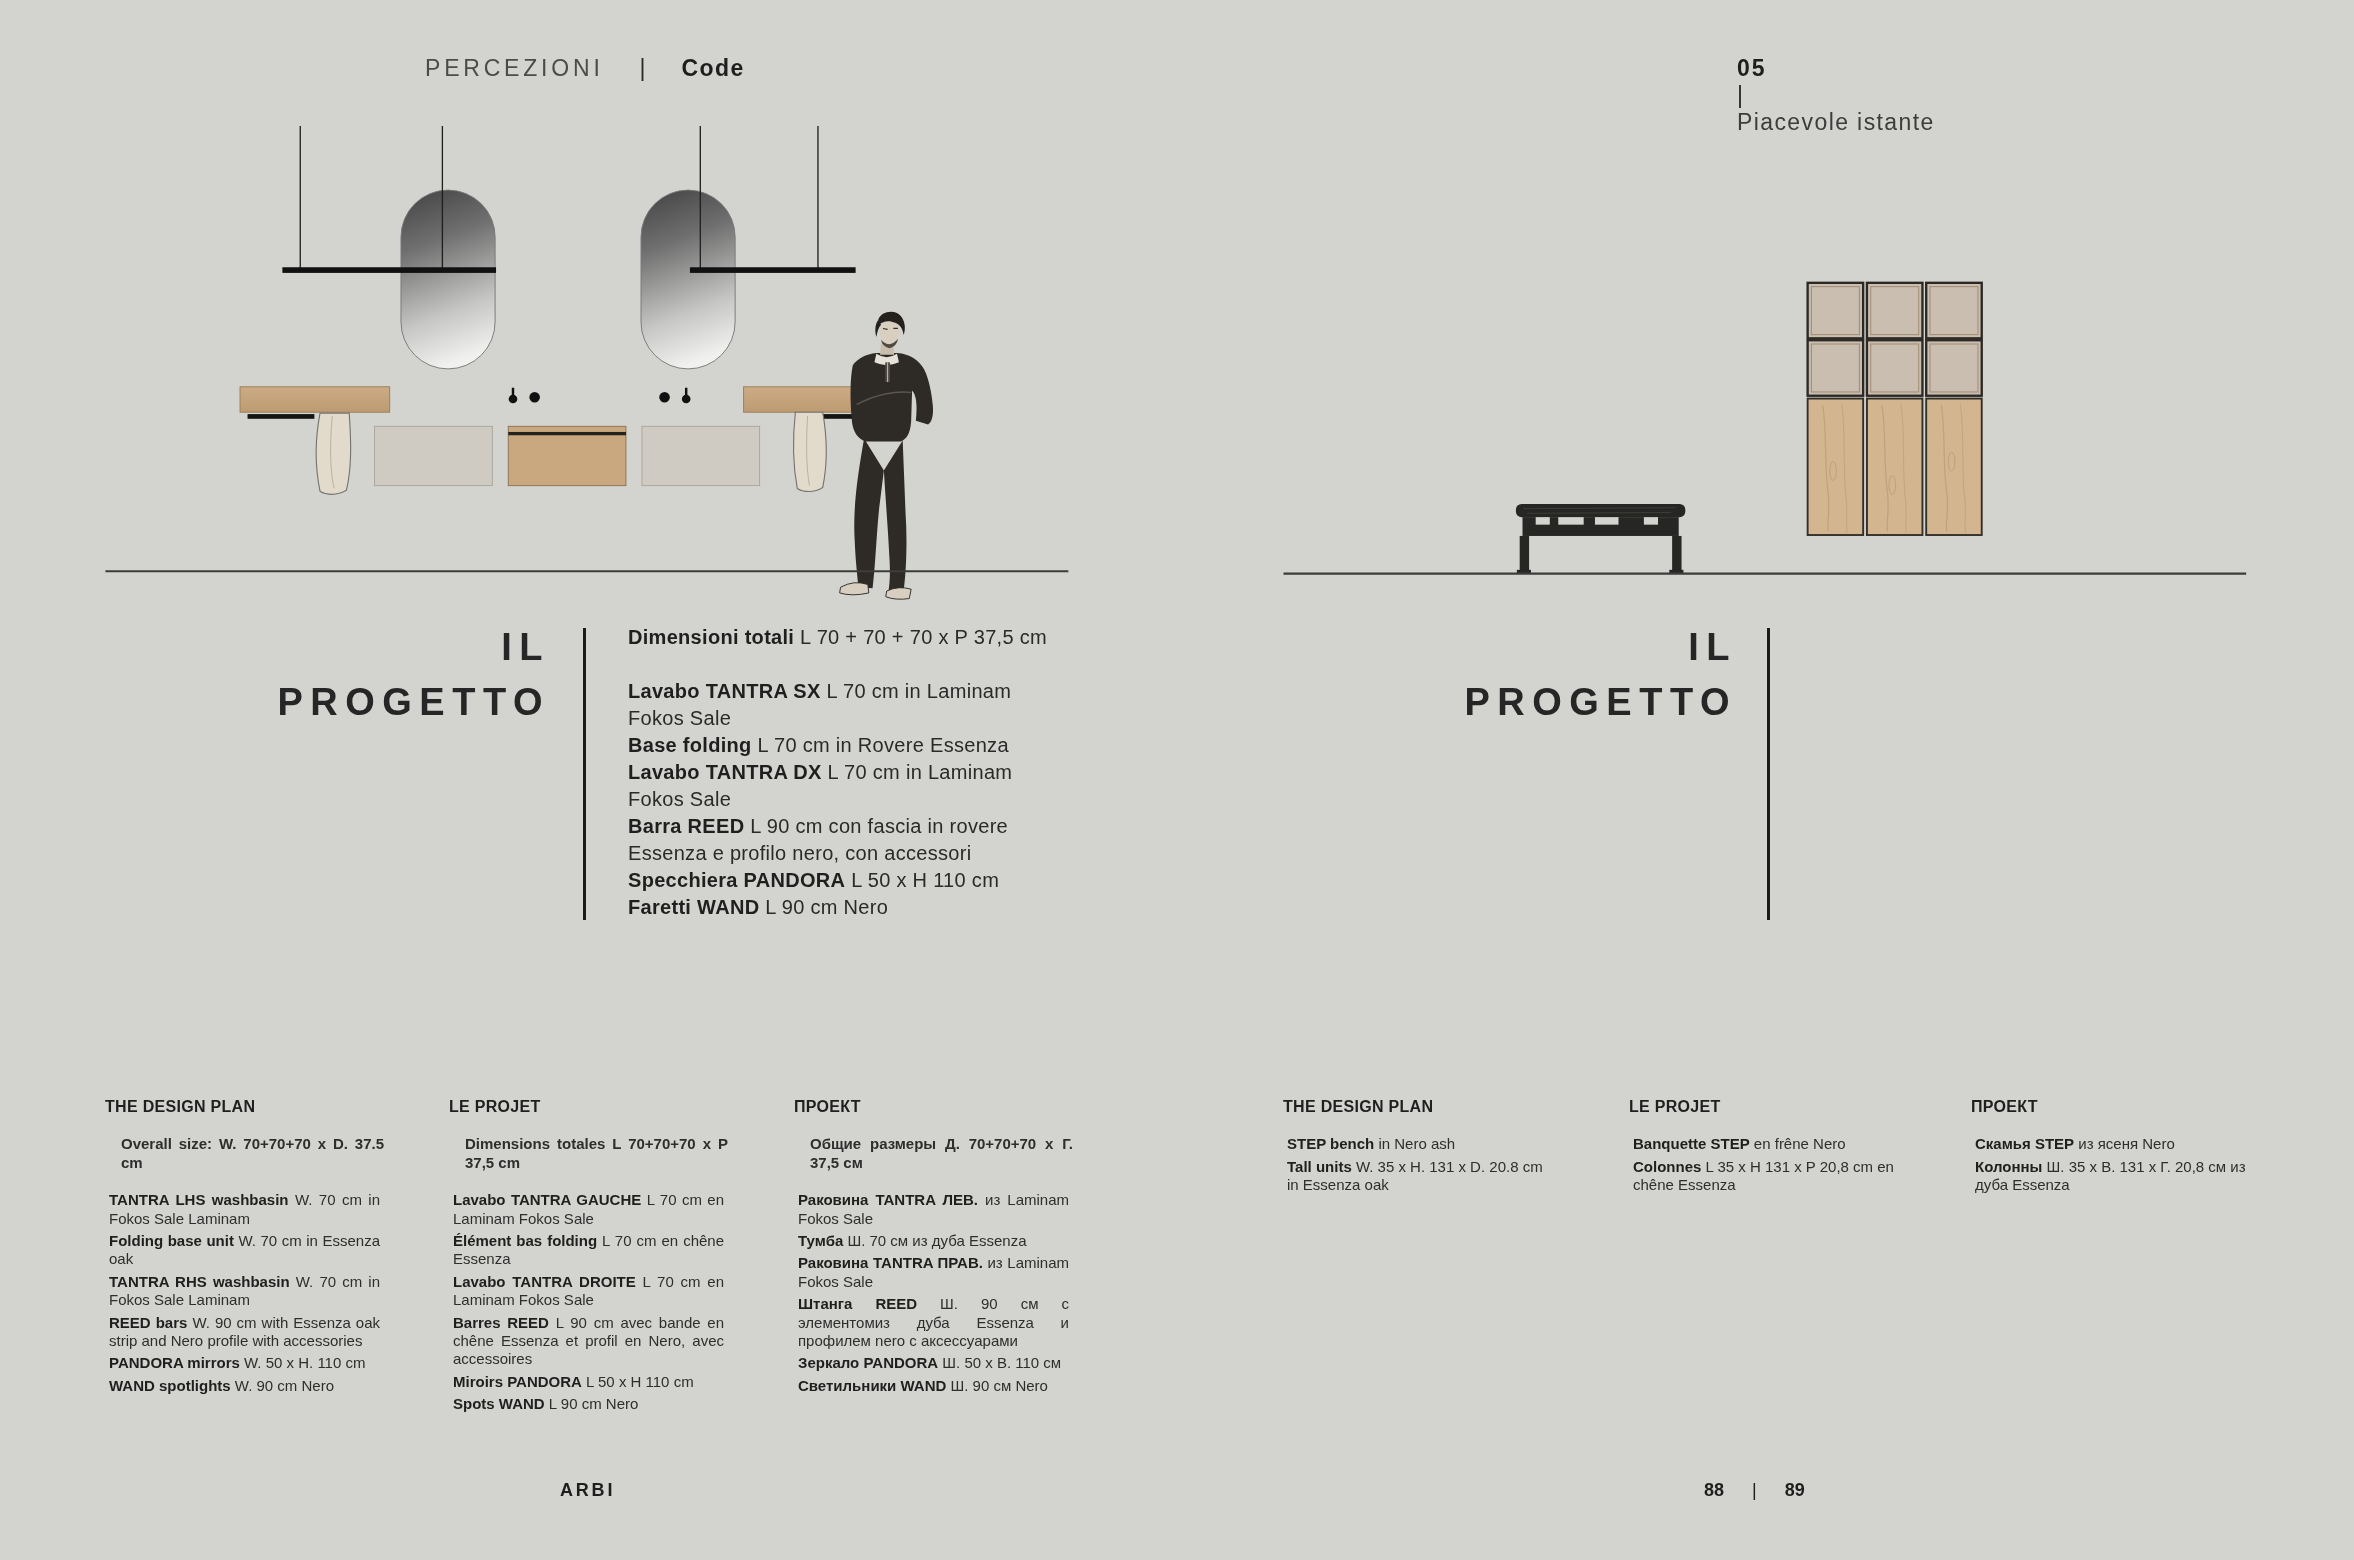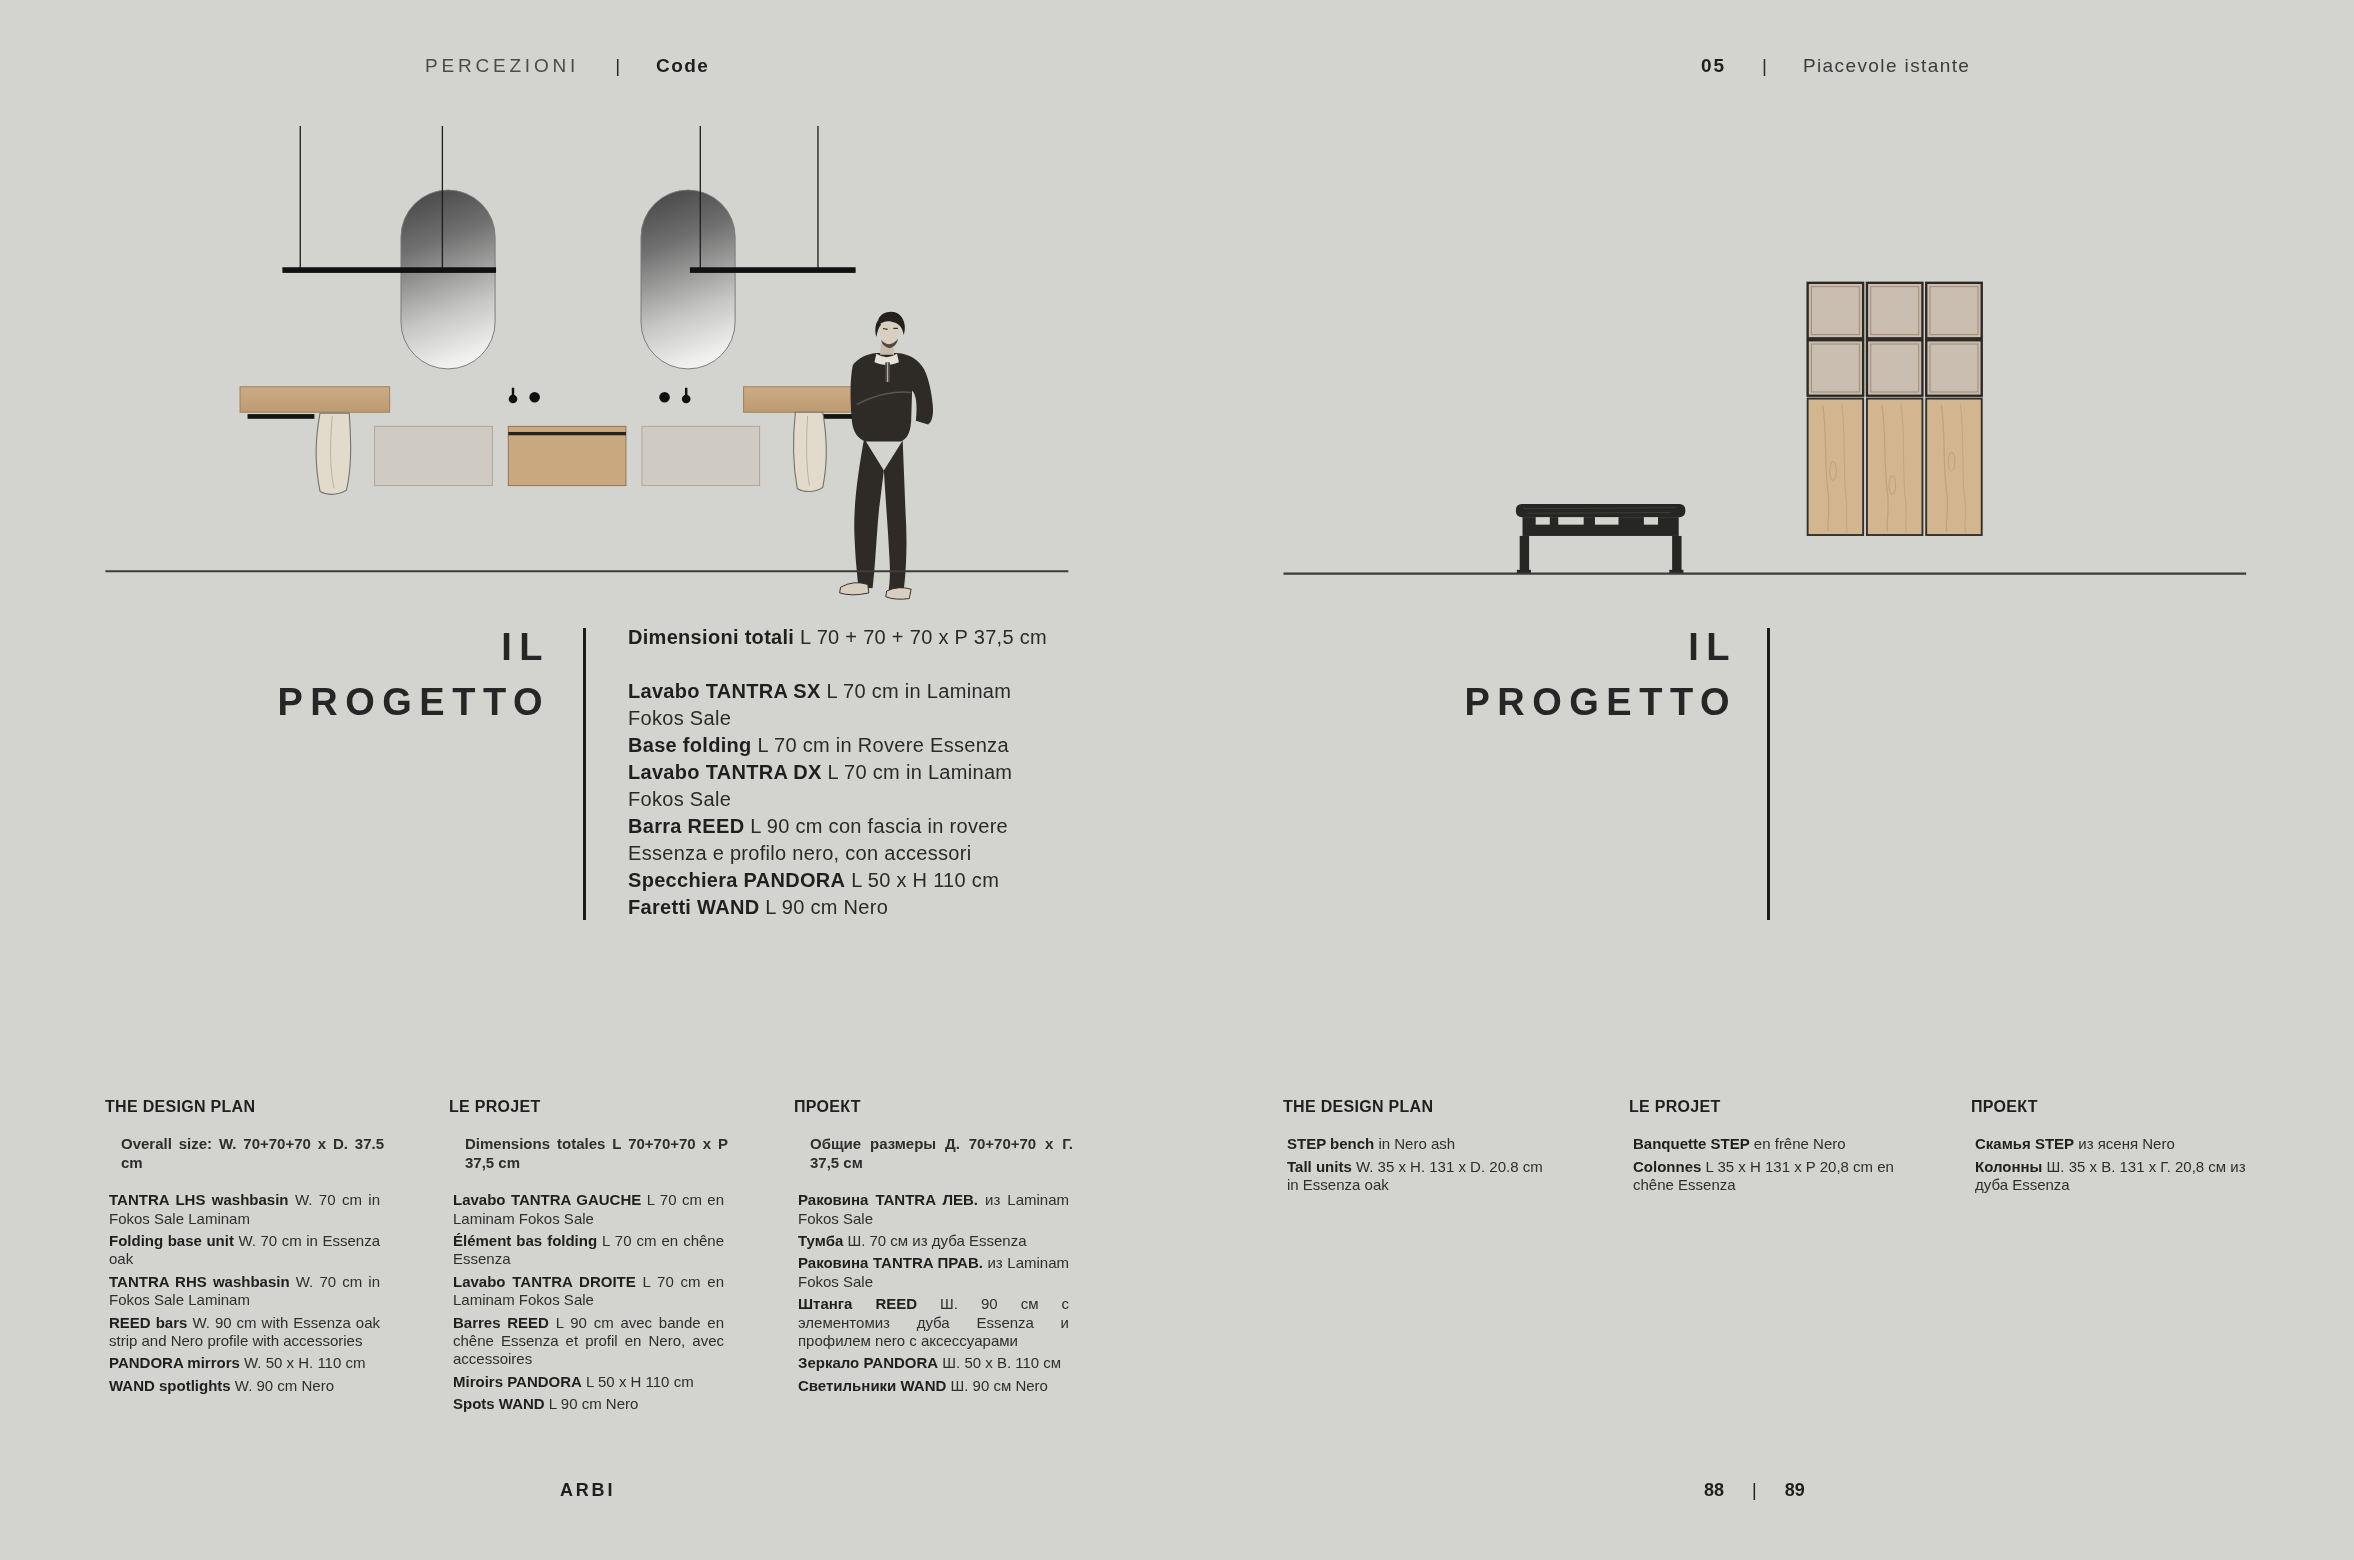--- a/index.html
+++ b/index.html
@@ -7,21 +7,21 @@
     width:2354px;height:1560px;
     background:#d3d3cf;
     font-family:"Liberation Sans", sans-serif;
     color:#222;
     -webkit-font-smoothing:antialiased;
   }
   .sheet{position:relative;width:2354px;height:1560px;overflow:hidden;}
   .abs{position:absolute;}
 
   
-  .hdr{display:flex;align-items:baseline;font-size:19px;white-space:nowrap;}
+  .hdr{display:flex;align-items:baseline;font-size:23px;white-space:nowrap;}
   .hdr .series{letter-spacing:3.8px;color:#4b4b4b;}
   .hdr .pipe{margin:0 36px;color:#2a2a2a;}
   .hdr .code{font-weight:700;letter-spacing:1.4px;color:#1e1e1e;}
   .hdr .num{font-weight:700;letter-spacing:1.9px;color:#1e1e1e;}
   .hdr .chapter{letter-spacing:1.4px;color:#3c3c3c;}
 
   
   .title{font-size:38px;font-weight:700;letter-spacing:7.5px;line-height:55px;
          text-align:right;color:#262626;}
   .vdiv{width:2.8px;height:292px;background:#1c1c1c;}
@@ -48,21 +48,21 @@
 </head>
 <body>
 
 <div class="sheet">
 
   <div class="hdr abs" style="left:425px;top:55px;">
     <span class="series">PERCEZIONI</span>
     <span class="pipe">|</span>
     <span class="code">Code</span>
   </div>
-  <div class="hdr abs" style="left:1701px;top:55px;">
+  <div class="hdr abs" style="left:1701px;top:55px;flex-direction:column;">
     <span class="num">05</span>
     <span class="pipe">|</span>
     <span class="chapter">Piacevole istante</span>
   </div>
 
   <svg class="abs" style="left:94px;top:111px;" width="998" height="513" viewBox="0 0 1060 545">
     <defs>
       <linearGradient id="mg" x1="0.2" y1="0" x2="0.4" y2="1">
         <stop offset="0" stop-color="#474747"></stop>
         <stop offset="0.3" stop-color="#6f6f6f"></stop>

